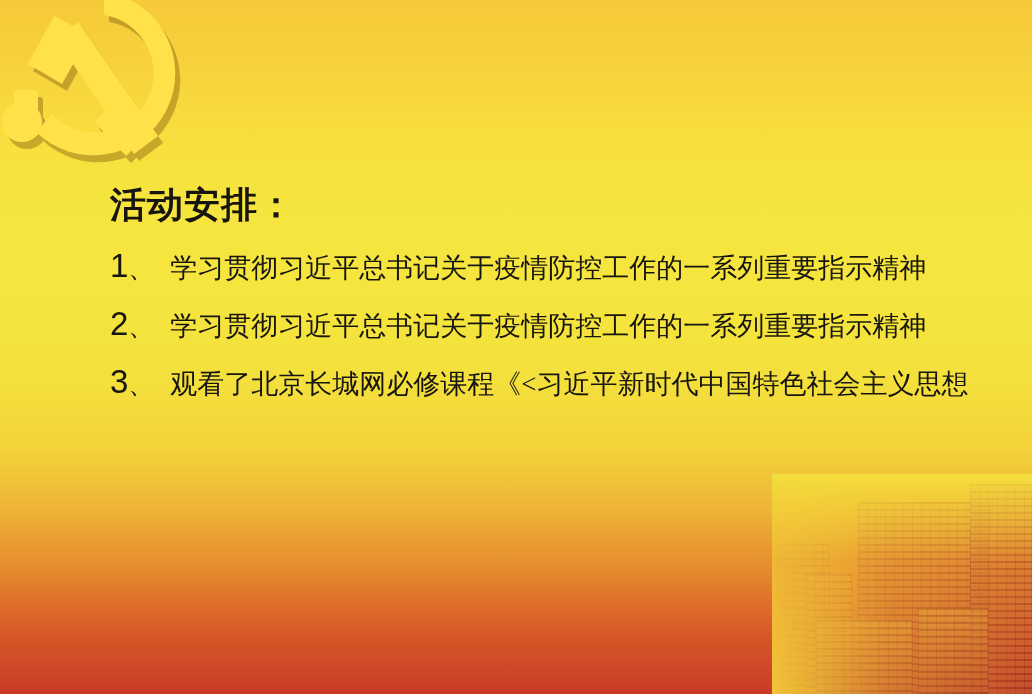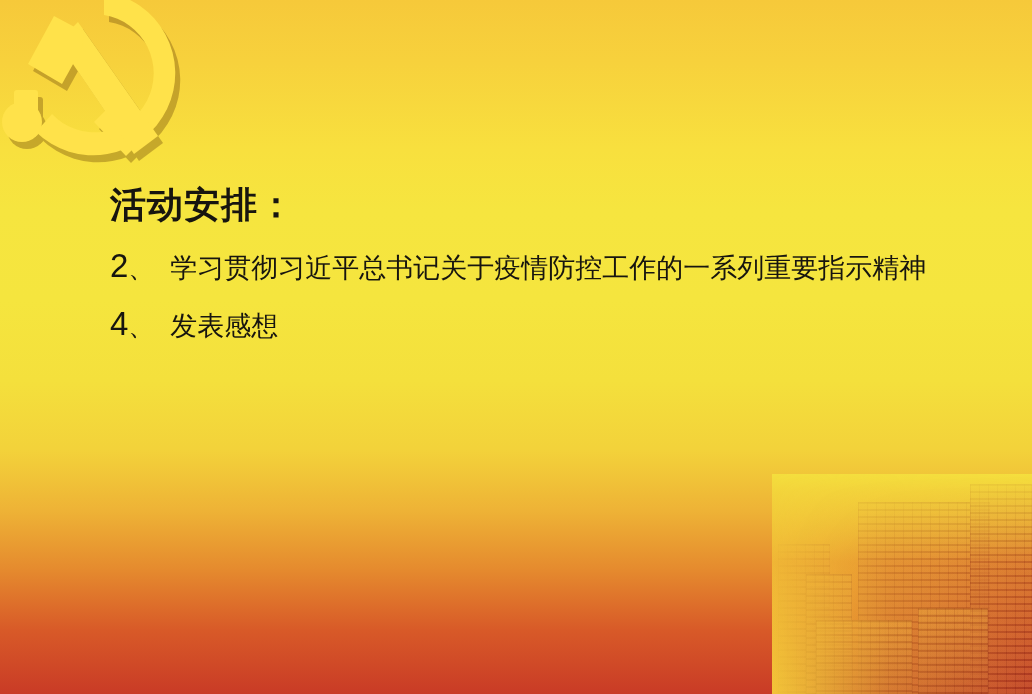--- a/index.html
+++ b/index.html
@@ -168,24 +168,27 @@
         <use href="#hs" fill="#8a6614"></use>
       </g>
       <use href="#hs" fill="#ffe24a"></use>
     </svg>
   </div>
 
   <div id="content">
 
     <div class="title">活动安排：</div>
 
+    <div class="line">
+      <span class="num">1</span><span class="dun">、</span><span>学习贯彻习近平总书记关于疫情防控工作的一系列重要指示精神</span>
+    </div>
 
     <div class="line">
       <span class="num">2</span><span class="dun">、</span><span>学习贯彻习近平总书记关于疫情防控工作的一系列重要指示精神</span>
     </div>
 
+    <div class="line">
+      <span class="num">3</span><span class="dun">、</span><span>观看了北京长城网必修课程《&lt;习近平新时代中国特色社会主义思想</span>
+    </div>
 
-    <div class="line">
-      <span class="num">4</span><span class="dun">、</span><span>发表感想</span>
-    </div>
 
   </div>
 </div>
 
 </body></html>

